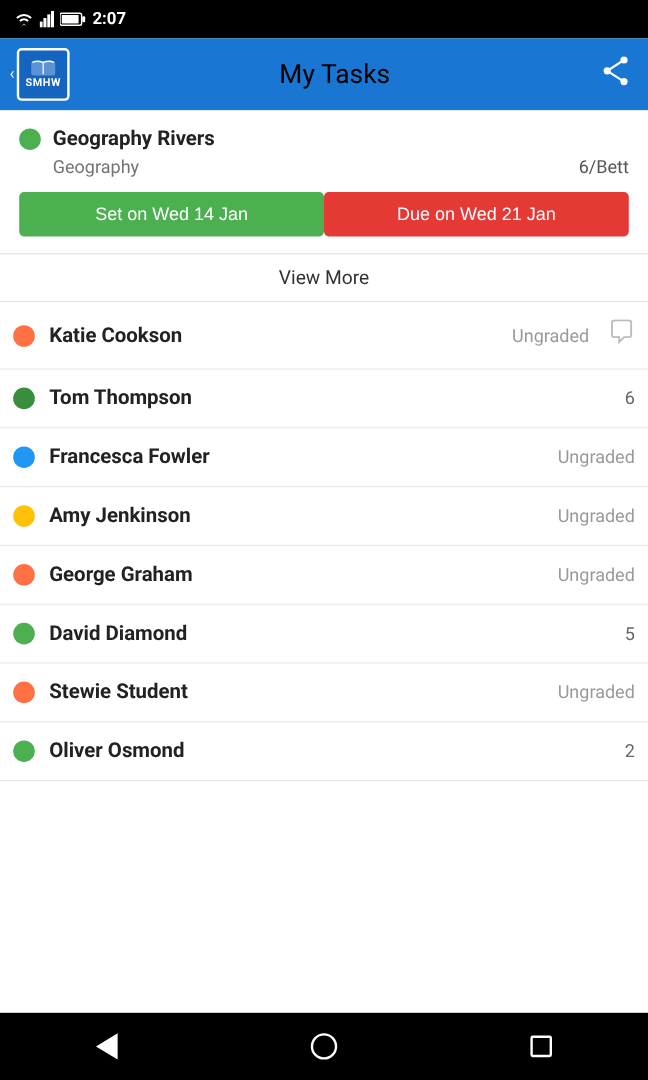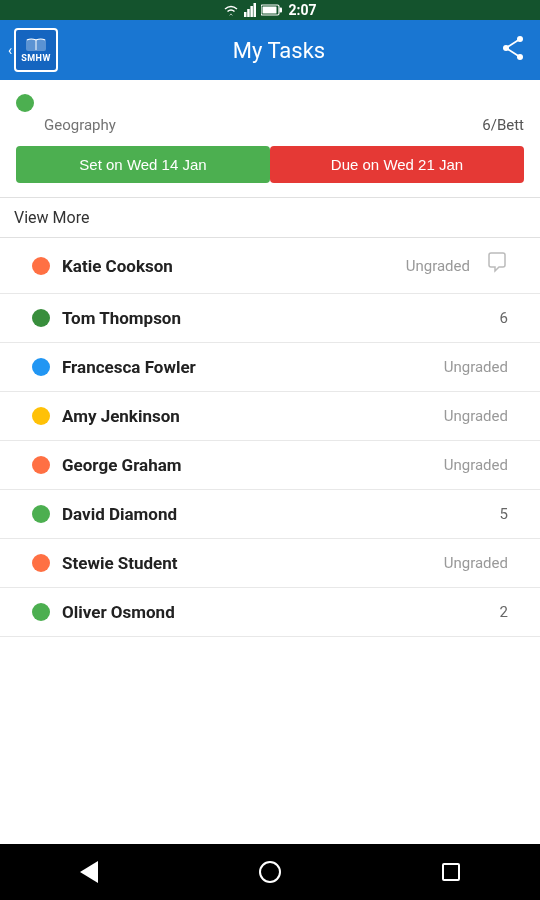--- a/index.html
+++ b/index.html
@@ -8,25 +8,25 @@
       height: 900px;
       font-family: 'Roboto', Arial, sans-serif;
       background: #fff;
       overflow: hidden;
       display: flex;
       flex-direction: column;
     }
 
     
     .status-bar {
-      background: #14532d;
-      height: 20px;
-      display: flex;
-      align-items: center;
-      justify-content: center;
+      background: #000000;
+      height: 32px;
+      display: flex;
+      align-items: center;
+      justify-content: flex-start;
       padding: 0 12px;
       gap: 6px;
     }
     .status-bar-icons {
       display: flex;
       align-items: center;
       gap: 5px;
     }
     .status-time {
       color: #fff;
@@ -63,21 +63,21 @@
     }
     .logo-chevron {
       position: absolute;
       left: -8px;
       top: 50%;
       transform: translateY(-50%);
       color: #fff;
       font-size: 14px;
     }
     .header-title {
-      color: #ffffff;
+      color: #000000;
       font-size: 22px;
       font-weight: 400;
     }
     .header-share {
       color: #fff;
       font-size: 22px;
     }
 
     
     .task-card {
@@ -150,20 +150,21 @@
       font-size: 15px;
       font-weight: 500;
       text-align: center;
       cursor: pointer;
     }
 
     
     .view-more-row {
       display: flex;
       align-items: center;
+      justify-content: center;
       padding: 10px 0;
       border-top: 1px solid #e0e0e0;
       border-bottom: 1px solid #e0e0e0;
       background: #fff;
     }
     .view-more-text {
       font-size: 16px;
       color: #333;
       padding: 0 14px;
       cursor: pointer;
@@ -171,21 +172,21 @@
 
     
     .student-list {
       flex: 1;
       overflow-y: auto;
       background: #fff;
     }
     .student-row {
       display: flex;
       align-items: center;
-      padding: 14px 32px;
+      padding: 14px 11px;
       border-bottom: 1px solid #e8e8e8;
       gap: 12px;
     }
     .student-name {
       flex: 1;
       font-size: 17px;
       font-weight: bold;
       color: #222;
     }
     .student-grade {
@@ -279,20 +280,21 @@
       <circle cx="20" cy="22" r="3" fill="white"></circle>
       <line x1="20" y1="4" x2="6" y2="13" stroke="white" stroke-width="1.8"></line>
       <line x1="6" y1="13" x2="20" y2="22" stroke="white" stroke-width="1.8"></line>
     </svg>
   </div>
 </div>
 
 <div class="task-card">
   <div class="task-title-row">
     <div class="dot dot-green"></div>
+    <span class="task-name">Geography Rivers</span>
   </div>
   <div class="task-subject-row">
     <span class="task-subject">Geography</span>
     <span class="task-class">6/Bett</span>
   </div>
   <div class="task-dates">
     <button class="btn-set">Set on Wed 14 Jan</button>
     <button class="btn-due">Due on Wed 21 Jan</button>
   </div>
 </div>

